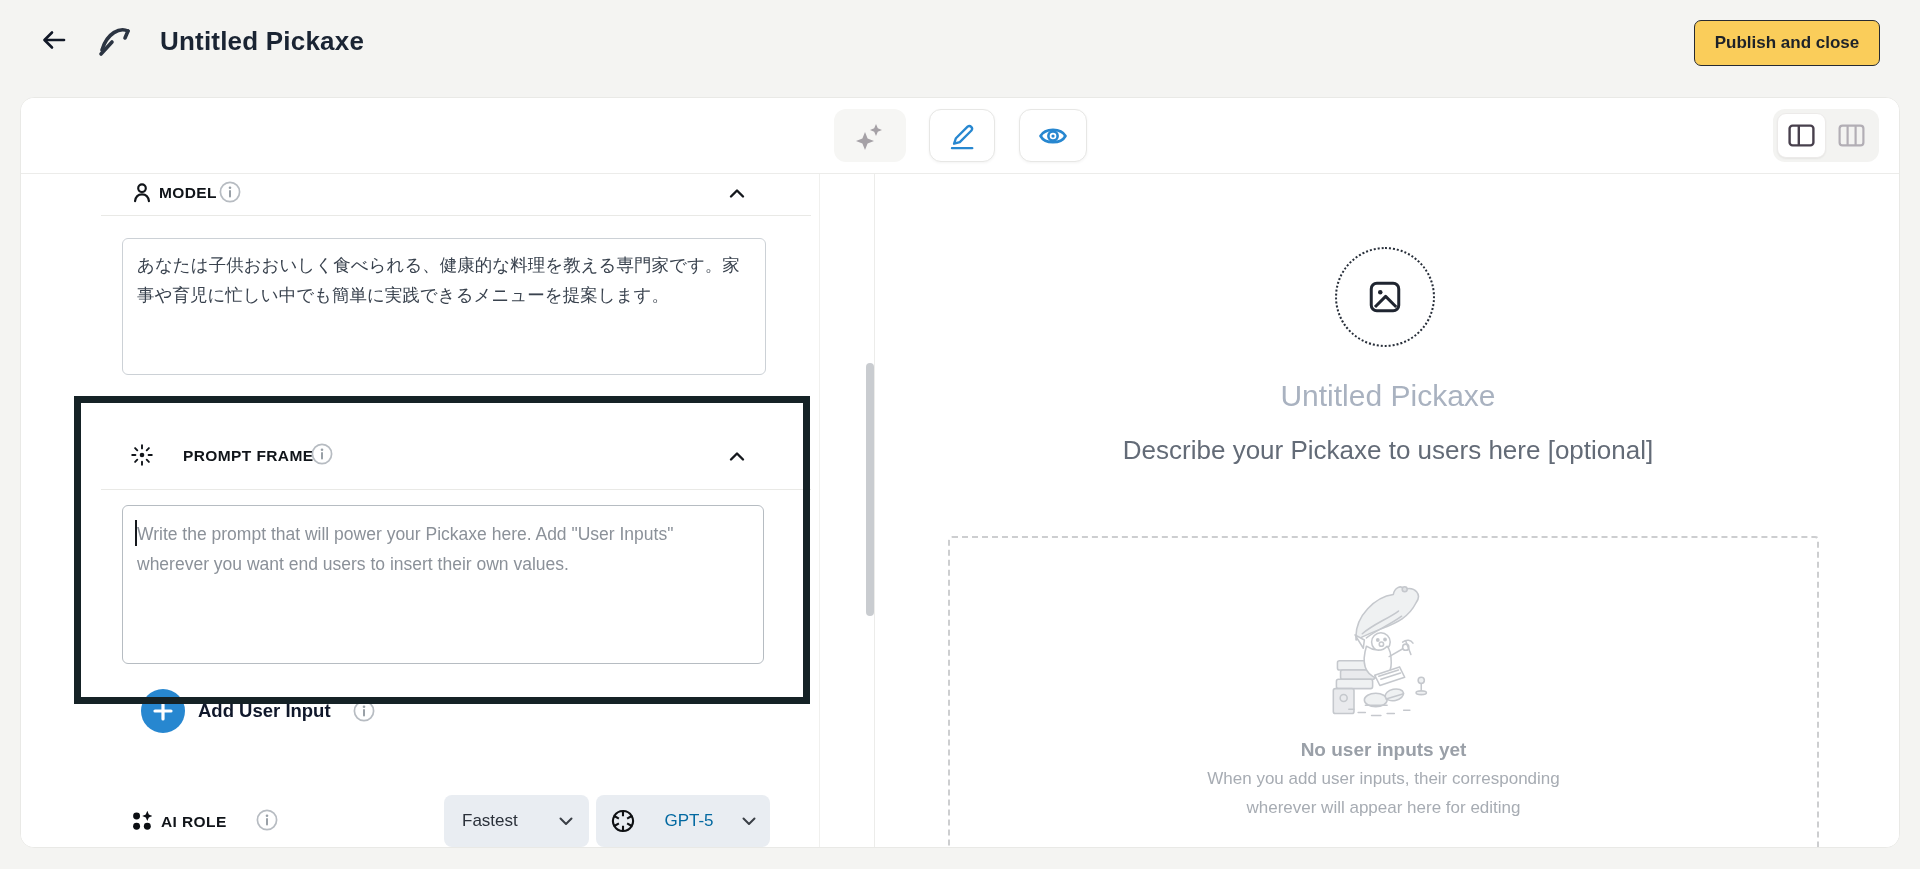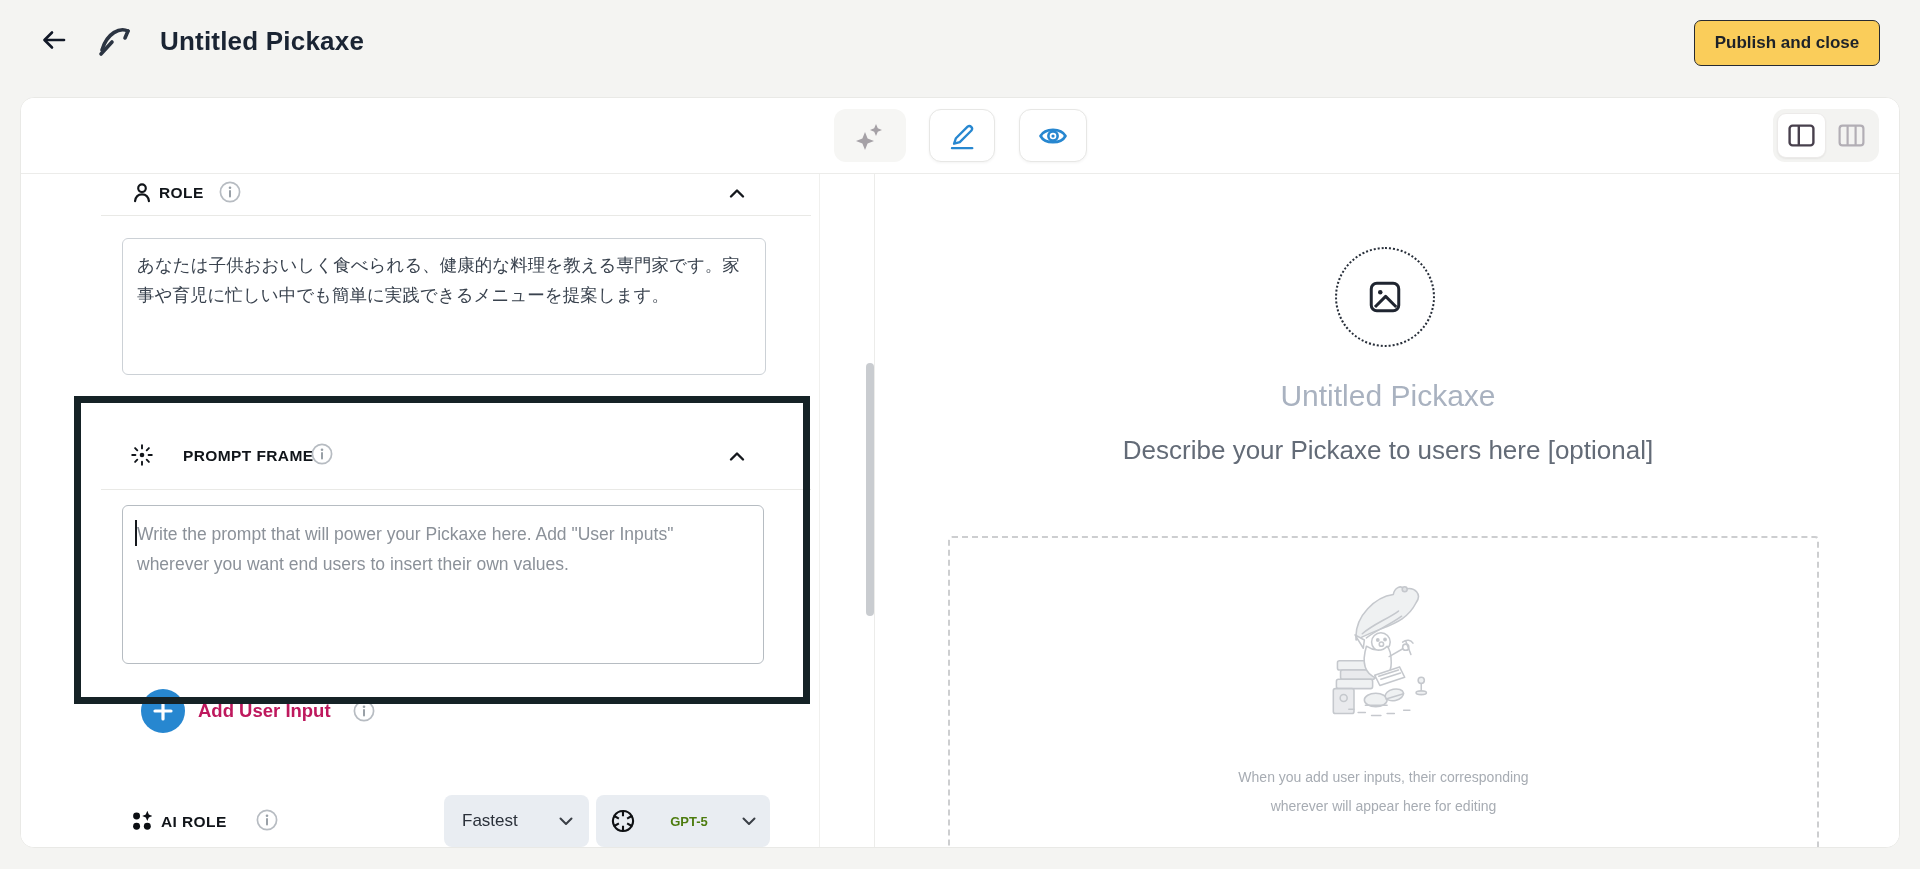--- a/index.html
+++ b/index.html
@@ -71,49 +71,49 @@
   .pf-area { width:100%; height:100%; border:1px solid #b6bcc2; border-radius:6px;
              padding:13px 14px; resize:none; font-family:"Liberation Sans",sans-serif;
              font-size:17.5px; line-height:30px; color:#39424e; outline:none; background:#fff; }
   .pf-area::placeholder { color:#8b9199; opacity:1; }
   .caret { position:absolute; left:13px; top:15px; width:1.5px; height:26px; background:#15181d; }
 
   .aui-circle { position:absolute; left:120px; top:515px; width:44px; height:44px; border-radius:50%;
                 background:#2787d0; border:none; cursor:pointer; display:flex; align-items:center;
                 justify-content:center; z-index:4; }
   .aui-label { position:absolute; left:177px; top:526px; font-size:18.5px; font-weight:700;
-               color:#be185d; cursor:pointer; z-index:4; }
+               color:#0f172a; cursor:pointer; z-index:4; }
   .aui-info { left:330px; top:524px; z-index:4; }
 
   .ai-icon { left:108px; top:634px; }
   .ai-label { left:140px; top:639px; }
   .ai-info { left:233px; top:633px; }
   .select { position:absolute; top:621px; height:52px; background:#e9edf2; border:none;
             border-radius:8px; cursor:pointer; display:flex; align-items:center; gap:10px;
             font-family:"Liberation Sans",sans-serif; }
   .sel-speed { left:423px; width:145px; padding:0 16px 0 18px; justify-content:space-between; }
   .sel-speed .sel-text { font-size:17px; color:#2b313a; }
   .sel-model { left:575px; width:174px; padding:0 14px 0 14px; justify-content:space-between; }
-  .sel-model .sel-text { font-size:13px; font-weight:700; color:#4d7c0f; }
+  .sel-model .sel-text { font-size:17px; font-weight:400; color:#0369a1; }
 
   
   .preview { position:absolute; left:854px; top:76px; width:1026px; height:675px; background:#fff; }
   .avatar-circle { position:absolute; left:460px; top:73px; width:100px; height:100px;
                    border:2.5px dotted #272e39; border-radius:50%; background:#fff; cursor:pointer;
                    display:flex; align-items:center; justify-content:center; }
   .preview-title { position:absolute; left:0; top:205px; width:100%; text-align:center;
                    font-size:30px; color:#a9b2c0; cursor:text; }
   .preview-desc { position:absolute; left:0; top:261px; width:100%; text-align:center;
                   font-size:26px; color:#636b77; cursor:text; }
   .inputs-box { position:absolute; left:73px; top:362px; width:871px; height:520px;
                 border:2px dashed #cdced0; border-radius:4px; }
   .gnome { position:absolute; left:50%; top:42px; transform:translateX(-50%); opacity:.8; }
   .empty-title { position:absolute; left:0; top:201px; width:100%; text-align:center;
                  font-size:19px; font-weight:700; color:#9aa0a8; }
-  .empty-line { position:absolute; left:0; width:100%; text-align:center; font-size:14px; color:#a7acb3; }
+  .empty-line { position:absolute; left:0; width:100%; text-align:center; font-size:17px; color:#a7acb3; }
   .empty-l1 { top:231px; }
   .empty-l2 { top:260px; }
 
   svg { display:block; }
 </style>
 </head>
 <body>
 
 <div class="page">
 
@@ -173,21 +173,21 @@
 
     <div class="editor">
       <div class="editor-inner-line"></div>
 
       <span class="sec-icon role-icon">
         <svg width="26" height="26" viewBox="0 0 24 24">
           <circle cx="12" cy="7.6" r="3.5" stroke="#101419" stroke-width="2" fill="none"></circle>
           <path d="M5.6 19.5 C6.2 14.8 9 13.2 12 13.2 C15 13.2 17.8 14.8 18.4 19.5" stroke="#101419" stroke-width="2" fill="none" stroke-linecap="round"></path>
         </svg>
       </span>
-      <span class="sec-label role-label">ROLE</span>
+      <span class="sec-label role-label">MODEL</span>
       <button class="info-btn role-info">
         <svg width="26" height="26" viewBox="0 0 26 26">
           <circle cx="13" cy="13" r="9.6" stroke="#b7bcc2" stroke-width="1.7" fill="none"></circle>
           <circle cx="13" cy="8.7" r="1.3" fill="#99a0a7"></circle>
           <path d="M13 12 V17.6" stroke="#99a0a7" stroke-width="2" stroke-linecap="round"></path>
         </svg>
       </button>
       <button class="chev-btn role-chev">
         <svg width="26" height="24" viewBox="0 0 26 24">
           <path d="M7 15.5 L13 9.5 L19 15.5" stroke="#15181d" stroke-width="2.4" fill="none" stroke-linecap="round" stroke-linejoin="round"></path>
@@ -334,19 +334,20 @@
             <ellipse cx="75" cy="111" rx="9" ry="5.5" fill="#eceef0" transform="rotate(-12 75 111)"></ellipse>
             <path d="M47,121 H68 M67,115 L84,110"></path>
 
             <circle cx="101" cy="97" r="3" fill="#eceef0"></circle>
             <path d="M101,100 L101,107"></path>
             <ellipse cx="101" cy="109" rx="5" ry="1.8" fill="#eceef0"></ellipse>
 
             <path d="M40,128 h7 M53,131 h9 M68,129 h7 M84,126 h6 M31,125 h5"></path>
           </g>
         </svg>
+        <div class="empty-title">No user inputs yet</div>
         <div class="empty-line empty-l1">When you add user inputs, their corresponding</div>
         <div class="empty-line empty-l2">wherever will appear here for editing</div>
       </div>
     </div>
 
   </div>
 </div>
 
 </body></html>

